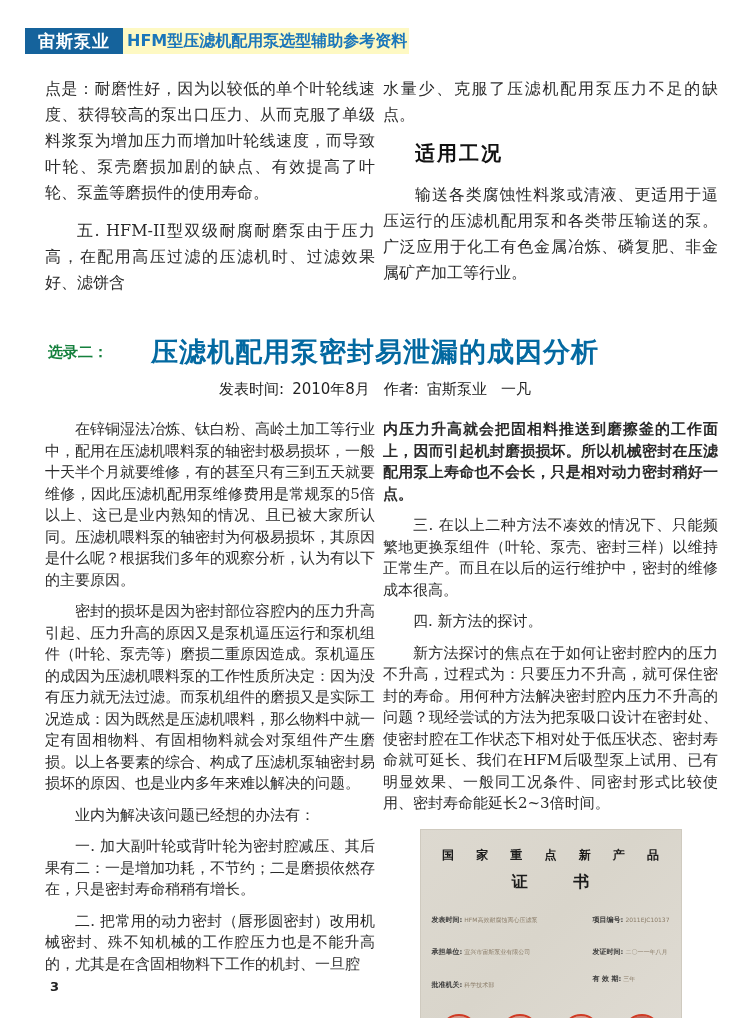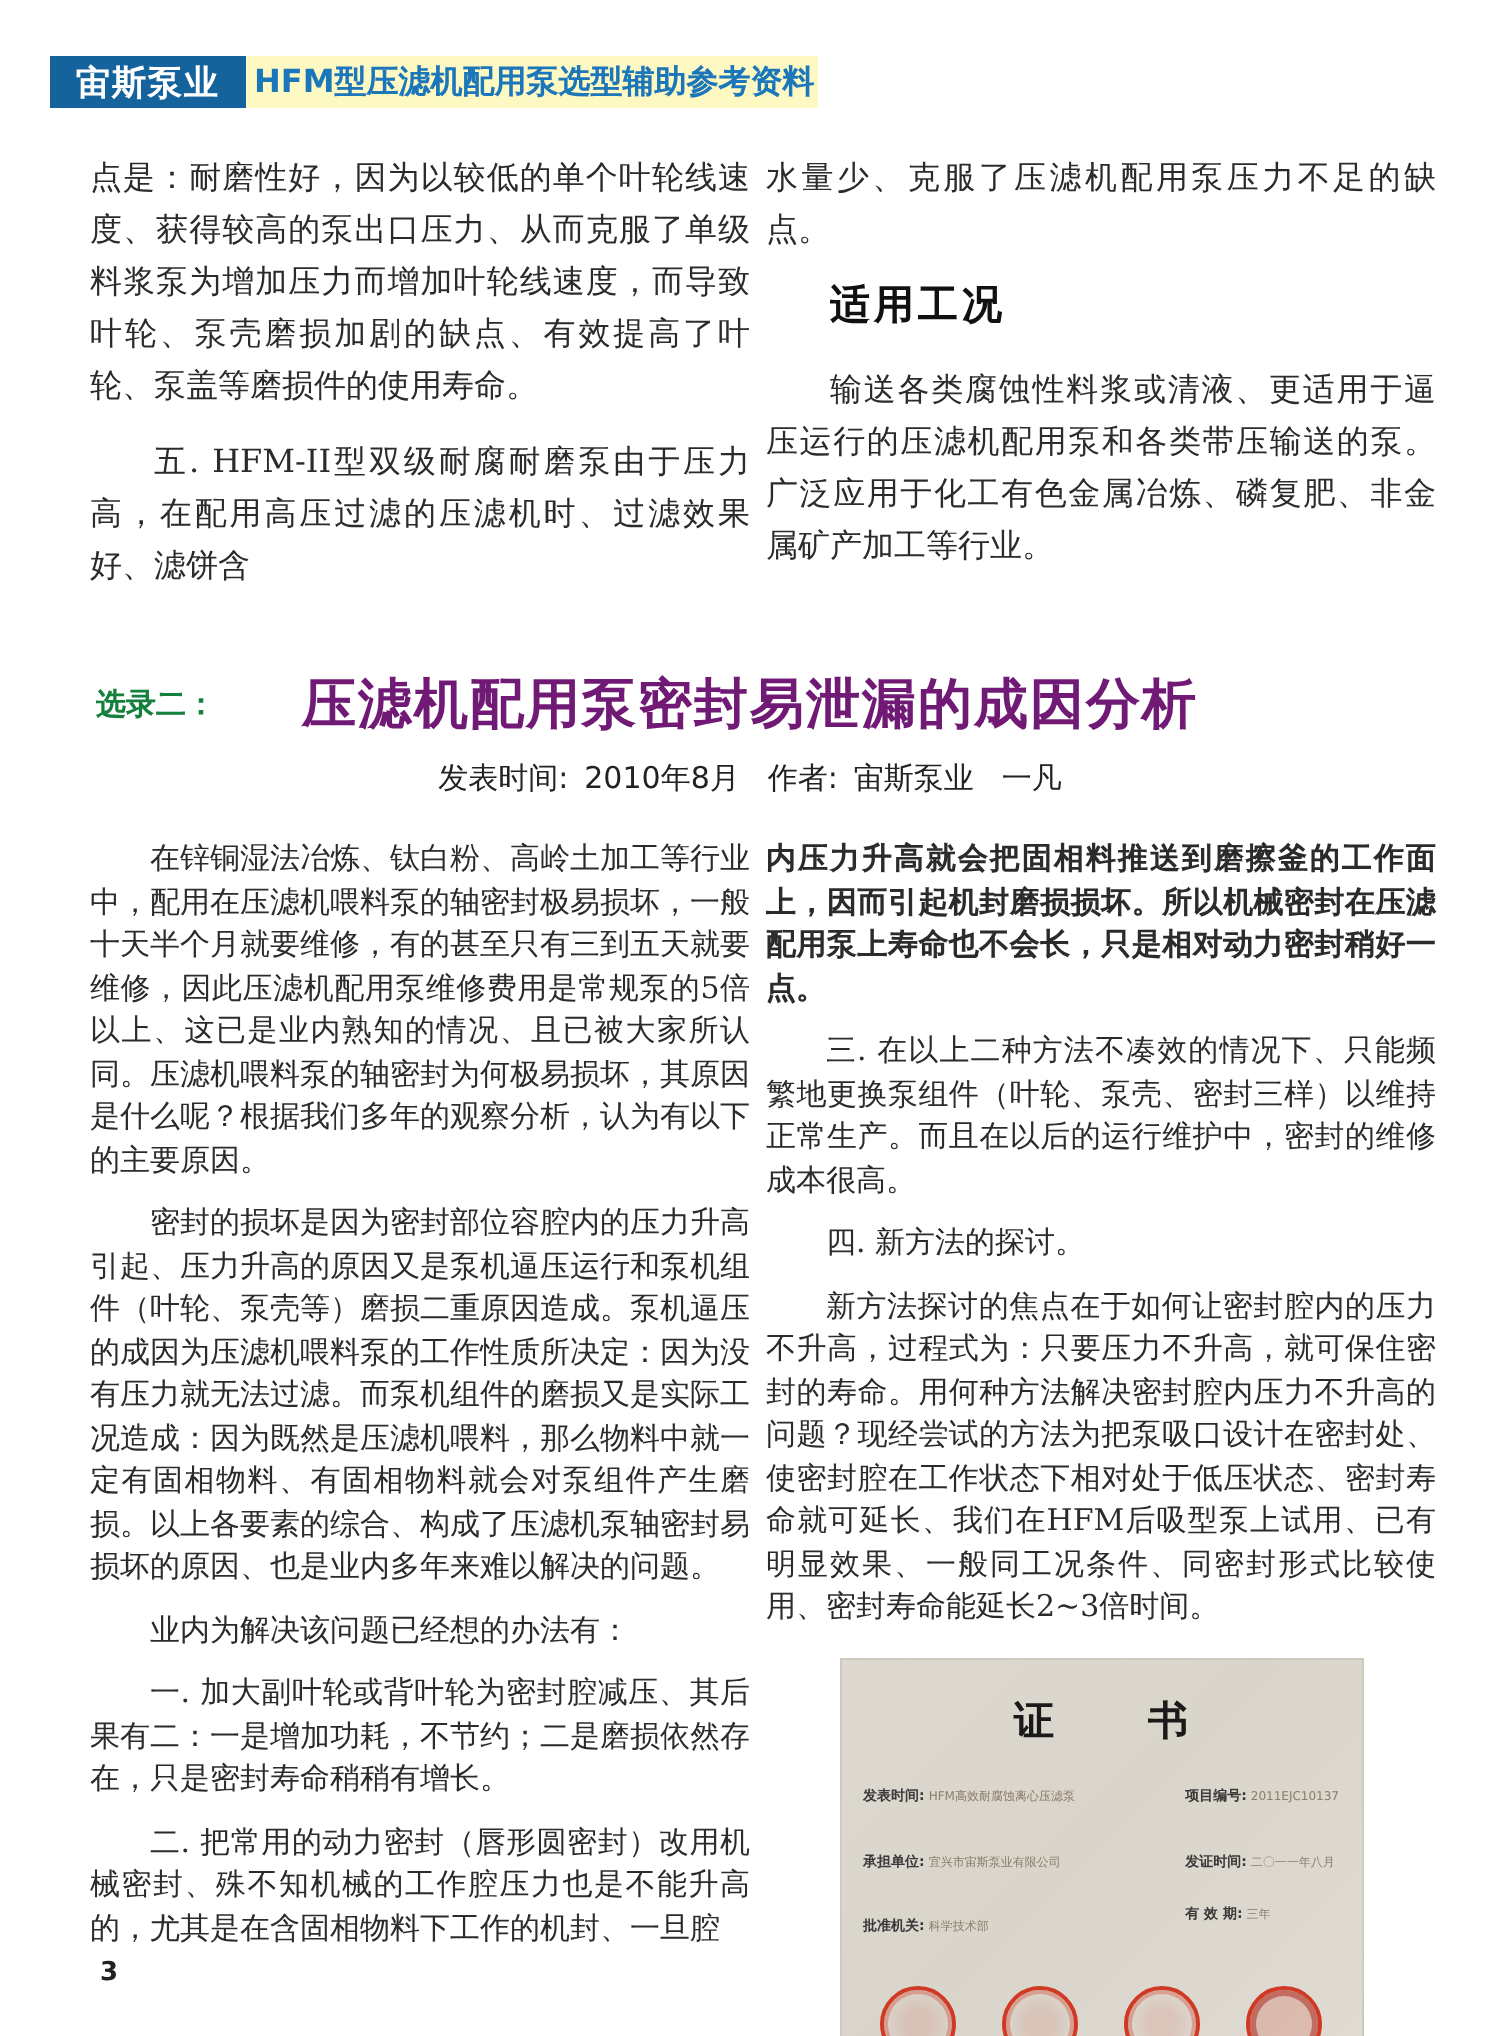--- a/index.html
+++ b/index.html
@@ -39,21 +39,21 @@
   }
   
   .article-head { position: relative; margin-top: 26px; text-align: center; }
   .excerpt-tag {
     position: absolute; left: 48px; top: 9px;
     color: #15803d; font-family: "DejaVu Sans", sans-serif;
     font-size: 15px; font-weight: bold;
   }
   .article-title {
     font-family: "DejaVu Serif", serif; font-weight: bold;
-    font-size: 27px; letter-spacing: 1px; color: #701a75;
+    font-size: 27px; letter-spacing: 1px; color: #0369a1;
   }
   .byline {
     margin-top: 10px; font-family: "DejaVu Sans", sans-serif;
     font-size: 15px; color: #222;
   }
   .byline .sep { display: inline-block; width: 14px; }
   .byline .gap { display: inline-block; width: 8px; }
   
   .bodytext { margin-top: 20px; font-size: 15px; line-height: 21.5px; }
   .bodytext p { margin-bottom: 10px; text-indent: 2em; text-align: justify; }
@@ -63,21 +63,21 @@
     width: 262px; margin: 14px auto 0;
     background: linear-gradient(135deg, #ddd9d0 0%, #d9d5cb 45%, #e0dcd4 100%);
     padding: 16px 12px 12px;
     box-shadow: 0 0 0 1px #cfcabf inset;
   }
   .cert-title {
     text-align: center; font-weight: bold; font-size: 12px;
     letter-spacing: 9px; color: #1a1a1a; text-indent: 9px;
   }
   .cert-sub {
-    text-align: center; font-weight: bold; font-size: 20px;
+    text-align: center; font-weight: bold; font-size: 16px;
     letter-spacing: 20px; text-indent: 20px; color: #1a1a1a; margin-top: 5px;
   }
   .cert-fields {
     display: flex; justify-content: space-between;
     margin-top: 14px; font-family: "DejaVu Sans", sans-serif;
   }
   .cf-row { margin-bottom: 8px; white-space: nowrap; }
   .cf-row.tight { margin-bottom: 2px; }
   .cf-label { font-size: 7px; font-weight: bold; color: #41engeance3a3a; color:#3a3a3a; }
   .cf-value { font-size: 6px; color: #8a7c68; margin-left: 2px; }
@@ -134,20 +134,21 @@
       <p>一. 加大副叶轮或背叶轮为密封腔减压、其后果有二：一是增加功耗，不节约；二是磨损依然存在，只是密封寿命稍稍有增长。</p>
       <p>二. 把常用的动力密封（唇形圆密封）改用机械密封、殊不知机械的工作腔压力也是不能升高的，尤其是在含固相物料下工作的机封、一旦腔</p>
     </div>
     <div class="col-r">
       <p class="noindent">内压力升高就会把固相料推送到磨擦釜的工作面上，因而引起机封磨损损坏。所以机械密封在压滤配用泵上寿命也不会长，只是相对动力密封稍好一点。</p>
       <p>三. 在以上二种方法不凑效的情况下、只能频繁地更换泵组件（叶轮、泵壳、密封三样）以维持正常生产。而且在以后的运行维护中，密封的维修成本很高。</p>
       <p>四. 新方法的探讨。</p>
       <p>新方法探讨的焦点在于如何让密封腔内的压力不升高，过程式为：只要压力不升高，就可保住密封的寿命。用何种方法解决密封腔内压力不升高的问题？现经尝试的方法为把泵吸口设计在密封处、使密封腔在工作状态下相对处于低压状态、密封寿命就可延长、我们在HFM后吸型泵上试用、已有明显效果、一般同工况条件、同密封形式比较使用、密封寿命能延长2~3倍时间。</p>
 
       <div class="cert">
+        <div class="cert-title">国 家 重 点 新 产 品</div>
         <div class="cert-sub">证 书</div>
         <div class="cert-fields">
           <div>
             <div class="cf-row"><span class="cf-label">发表时间:</span><span class="cf-value">HFM高效耐腐蚀离心压滤泵</span></div>
             <div class="cf-row"><span class="cf-label">承担单位:</span><span class="cf-value">宜兴市宙斯泵业有限公司</span></div>
             <div class="cf-row"><span class="cf-label">批准机关:</span><span class="cf-value">科学技术部</span></div>
           </div>
           <div>
             <div class="cf-row"><span class="cf-label">项目编号:</span><span class="cf-value">2011EJC10137</span></div>
             <div class="cf-row tight"><span class="cf-label">发证时间:</span><span class="cf-value">二〇一一年八月</span></div>

